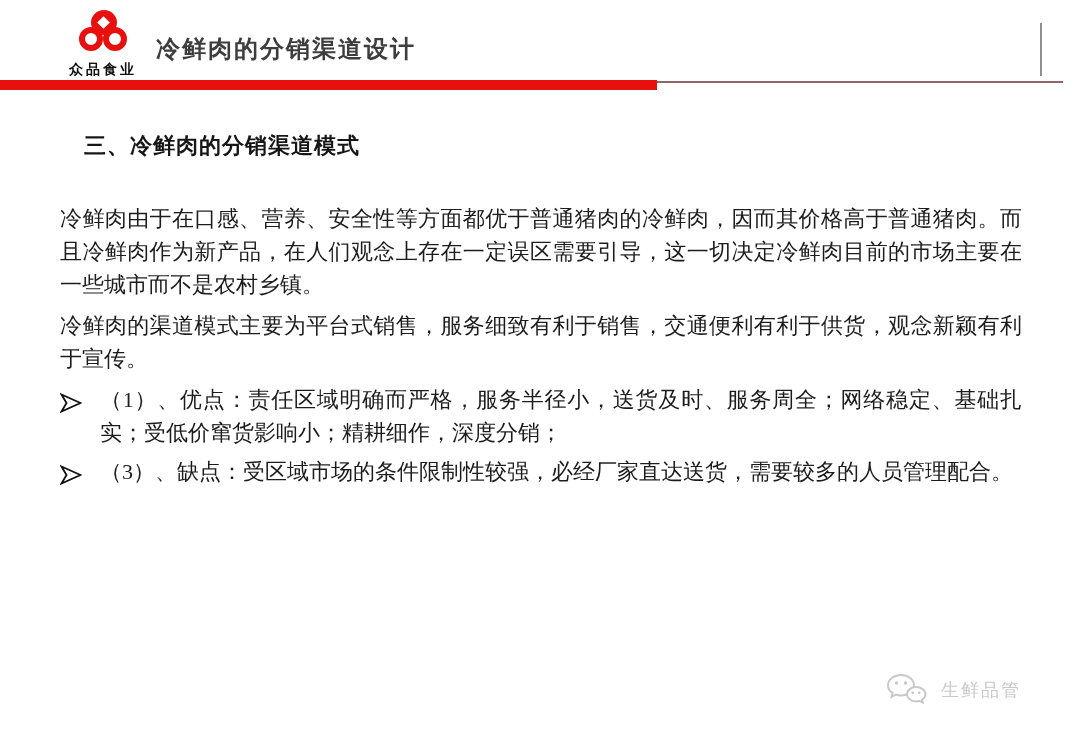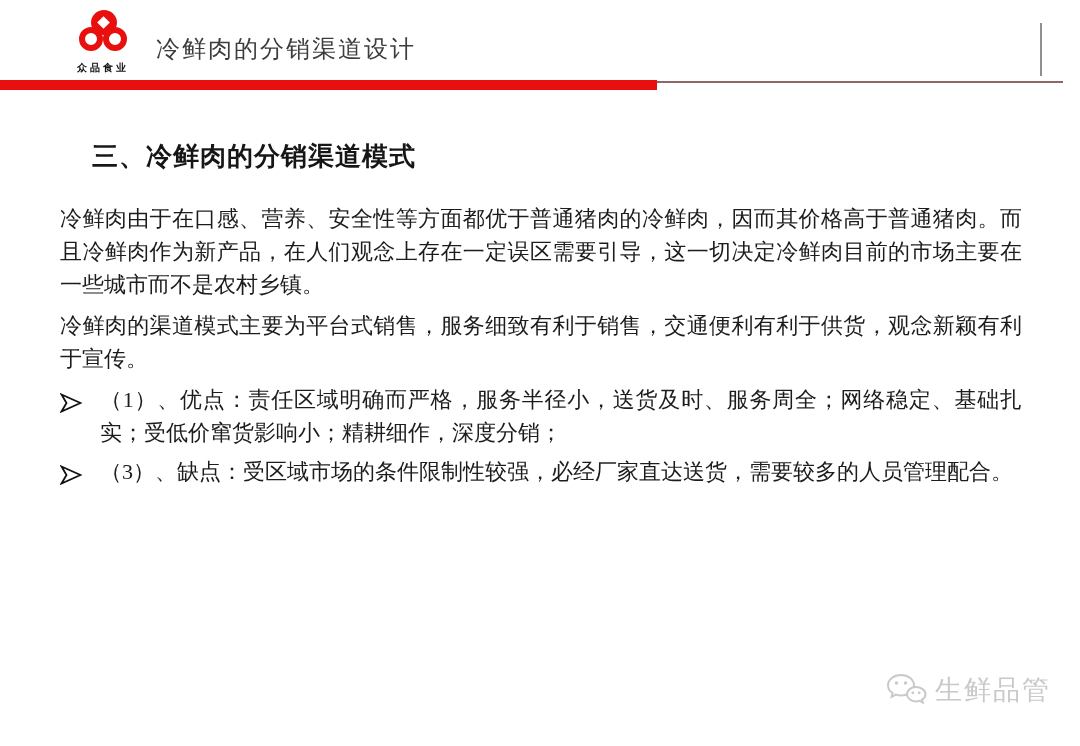--- a/index.html
+++ b/index.html
@@ -50,31 +50,31 @@
     width: 9px; height: 9px;
     background: #fff;
     transform: rotate(45deg);
     z-index: 2;
   }
   .ring-left  { left: 5px;  top: 17px; }
   .ring-right { left: 29px; top: 17px; }
   .brand {
     margin-top: 5px;
     font-family: "Liberation Sans", "DejaVu Sans", sans-serif;
-    font-size: 10px;
+    font-size: 14px;
     font-weight: 700;
     letter-spacing: 3px;
     color: #101010;
     white-space: nowrap;
   }
   .header-title {
     position: absolute;
     left: 156px; top: 33px;
     font-size: 24px;
-    font-weight: 400;
+    font-weight: 700;
     letter-spacing: 2px;
     color: #3d3d3d;
     white-space: nowrap;
   }
   .vline {
     position: absolute;
     left: 1040px; top: 23px;
     width: 2px; height: 53px;
     background: #8f8f8f;
   }
@@ -88,22 +88,22 @@
     position: absolute;
     left: 657px; top: 81px;
     width: 406px; height: 2px;
     background: #8d6666;
   }
 
   
   .slide-title {
     position: absolute;
     left: 84px; top: 131px;
-    margin: 8px;
-    font-size: 26px;
+    margin: 0;
+    font-size: 22px;
     font-weight: 700;
     letter-spacing: 1px;
     color: #161616;
     white-space: nowrap;
   }
 
   
   .body {
     position: absolute;
     left: 60px; top: 202px;
@@ -125,23 +125,23 @@
     padding-top: 6px;
   }
   .bullet p { flex: 1; margin: 0; }
 
   
   .watermark {
     position: absolute;
     left: 886px; top: 672px;
     display: flex;
     align-items: center;
-    gap: 7px;
+    gap: 13px;
     color: var(--watermark-gray);
-    font-size: 27px;
+    font-size: 18px;
     letter-spacing: 2px;
     text-shadow: 0 1px 0 #ffffff;
     white-space: nowrap;
   }
   .watermark svg { display: block; }
 </style>
 </head>
 <body>
 
 <div class="slide">

